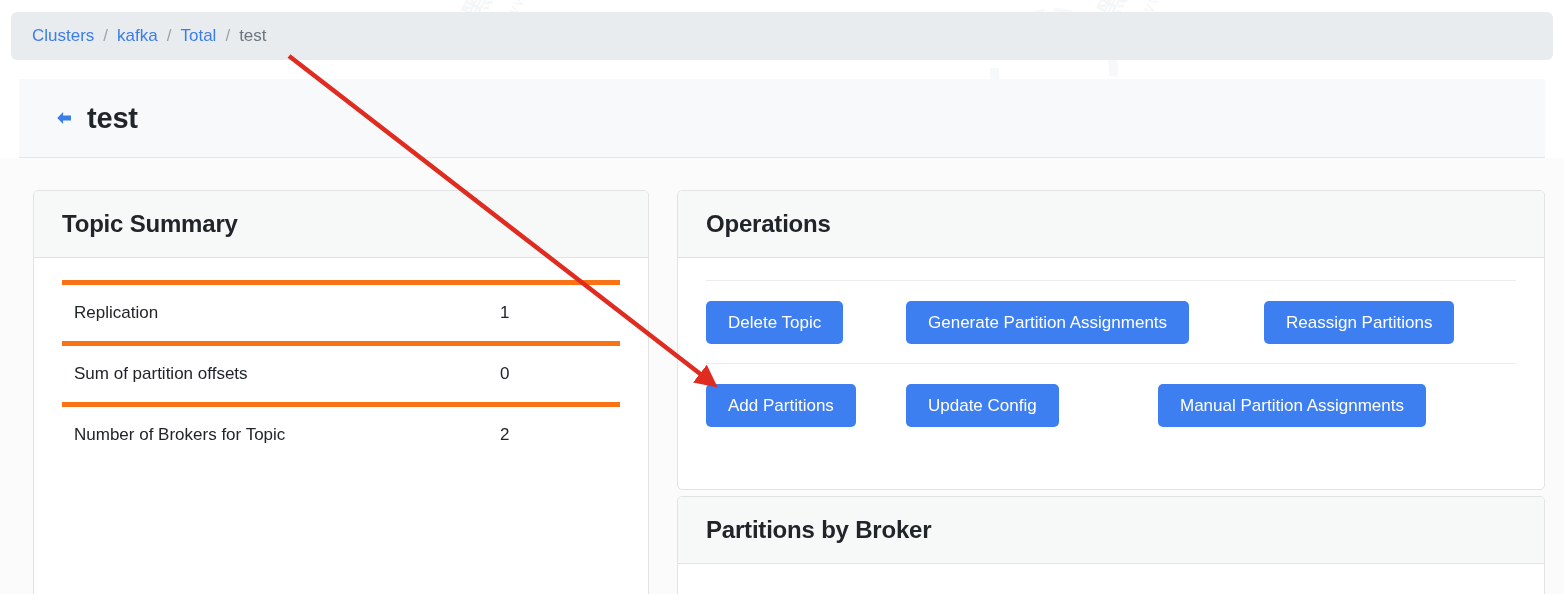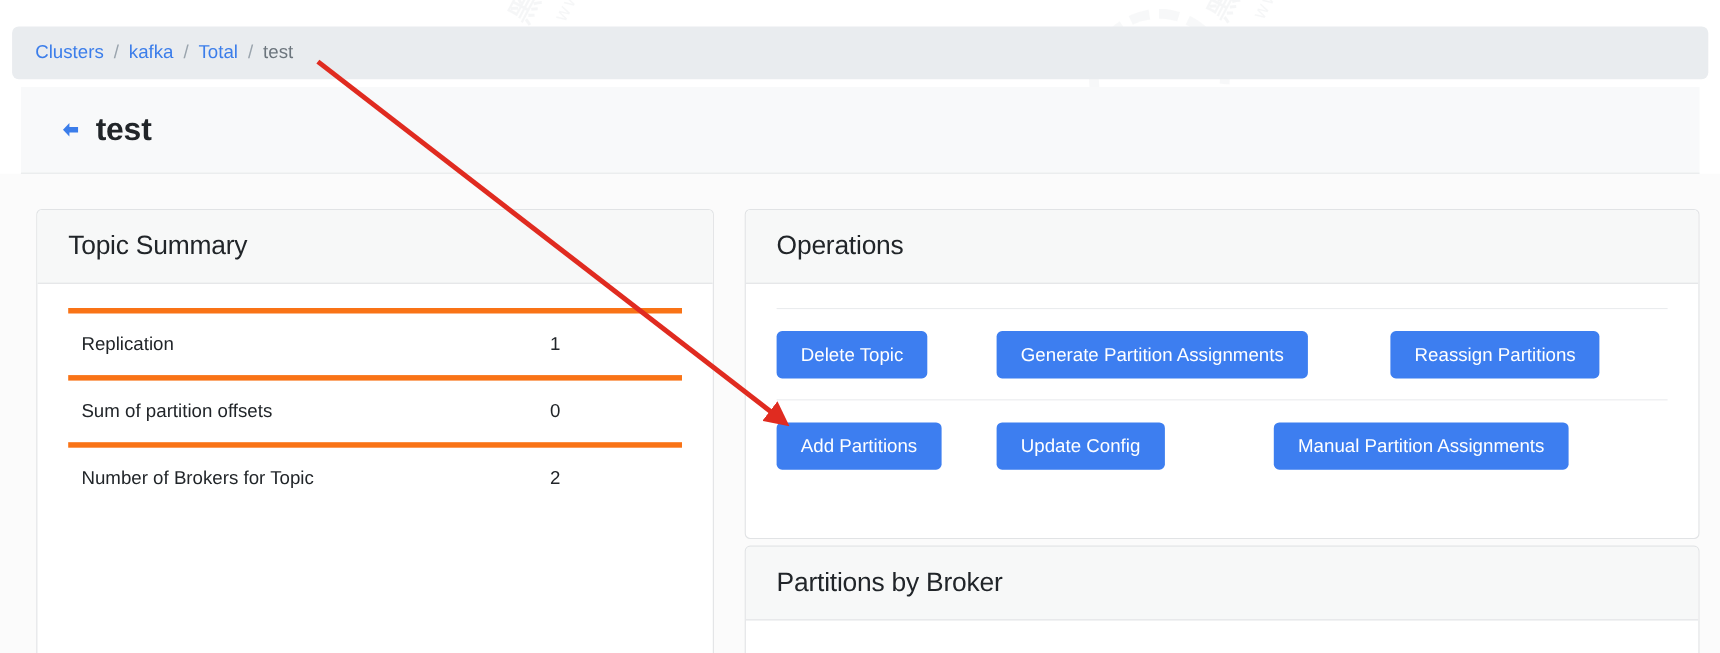--- a/index.html
+++ b/index.html
@@ -44,21 +44,21 @@
     position: absolute;
     border-radius: 50%;
     border: 9px dashed #9aa4ad;
     opacity: 0.065;
   }
 
   
   .breadcrumb-bar {
     position: absolute;
     left: 11px;
-    top: 24px;
+    top: 12px;
     width: 1542px;
     height: 48px;
     background: #e9ecef;
     border-radius: 6px;
     box-sizing: border-box;
     display: flex;
     align-items: center;
     padding-left: 21px;
     z-index: 10;
   }
@@ -129,21 +129,21 @@
     height: 67px;
     background: #f7f8f8;
     border-bottom: 1px solid #e1e3e5;
     display: flex;
     align-items: center;
     padding-left: 28px;
     box-sizing: border-box;
   }
   .card-header-title {
     font-size: 24px;
-    font-weight: normal;
+    font-weight: bold;
     color: #212529;
     letter-spacing: -0.2px;
   }
   .card-body {
     padding: 0 28px;
     box-sizing: border-box;
   }
 
   
   .summary-card {

